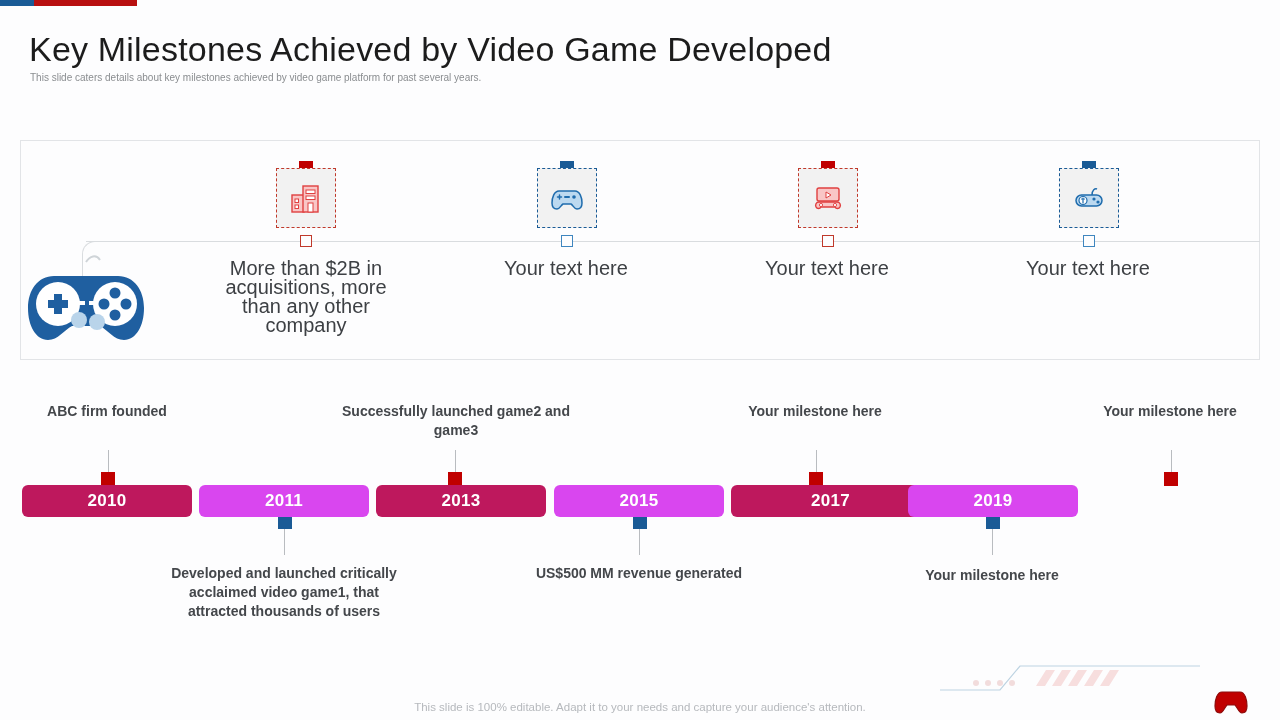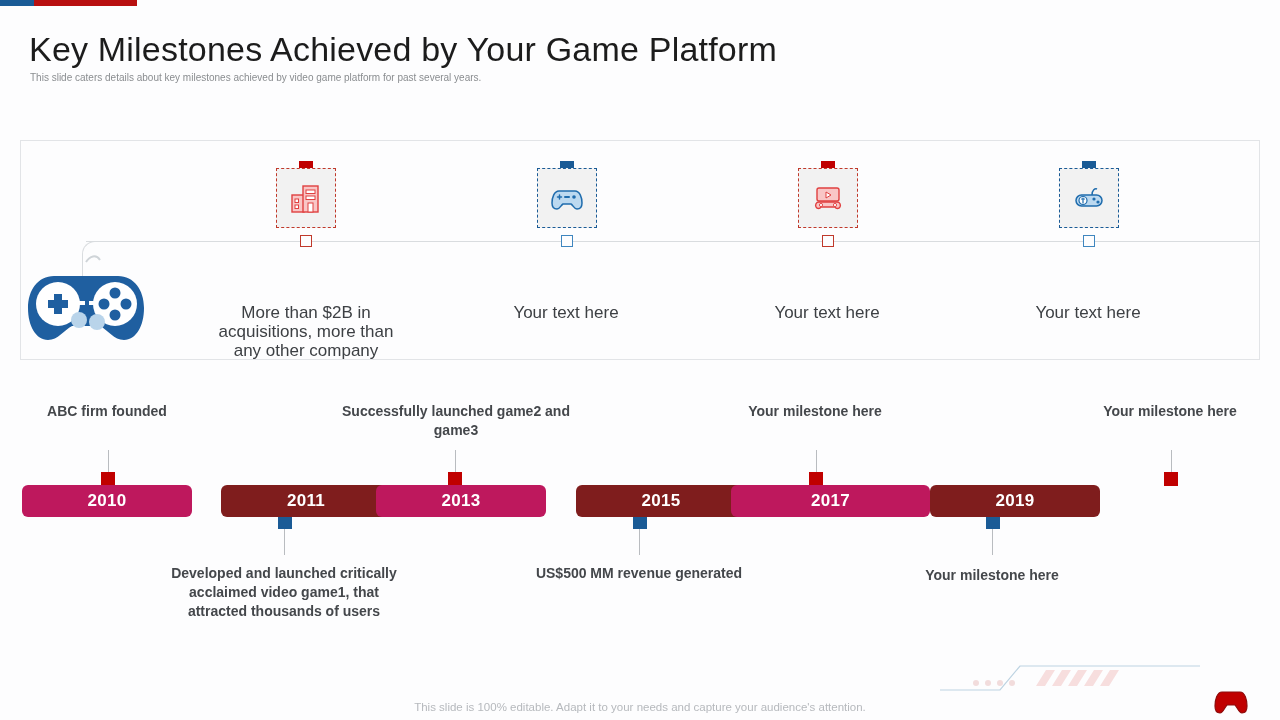--- a/index.html
+++ b/index.html
@@ -63,31 +63,31 @@
   .cap.blue { background: #1a5b96; }
   .stub {
     position: absolute; left: 50%; margin-left: -6px; top: 67px;
     width: 12px; height: 12px; background: #fdfdfe;
   }
   .stub.red  { border: 1.4px solid #c0392b; }
   .stub.blue { border: 1.4px solid #3f86bf; }
 
   .node-text {
     position: absolute; top: 259px; width: 190px; margin-left: -95px;
-    text-align: center; font-size: 17px; color: #3d4044; line-height: 19px; margin-top: 44px;
+    text-align: center; font-size: 20px; color: #3d4044; line-height: 19px;
   }
 
   
   .tl-bar {
     position: absolute; top: 485px; height: 32px;
     border-radius: 6px; display: flex; align-items: center; justify-content: center;
     color: #ffffff; font-size: 17px; font-weight: bold; letter-spacing: .3px;
   }
   .tl-bar.red  { background: #be185d; }
-  .tl-bar.blue { background: #7f1d1d; margin-left: 22px; }
+  .tl-bar.blue { background: #d946ef; }
 
   .tl-marker { position: absolute; width: 14px; height: 14px; }
   .tl-marker.red  { background: #c00000; }
   .tl-marker.blue { background: #1a5b96; }
 
   .tl-stem { position: absolute; width: 1px; background: #b9bcc0; }
 
   .tl-label {
     position: absolute; width: 230px; margin-left: -115px; text-align: center;
     font-size: 14px; font-weight: bold; color: #44474b; line-height: 19px;
@@ -103,21 +103,21 @@
   .foot-pad  { position: absolute; left: 1214px; top: 690px; width: 34px; height: 24px; }
 </style>
 </head>
 <body>
 
 <div class="slide">
 
   <div class="topbar topbar-blue"></div>
   <div class="topbar topbar-red"></div>
 
-  <div class="title">Key Milestones Achieved by Your Game Platform</div>
+  <div class="title">Key Milestones Achieved by Video Game Developed</div>
   <div class="subtitle">This slide caters details about key milestones achieved by video game platform for past several years.</div>
 
   <div class="panel"></div>
   <div class="panel-line"></div>
   <div class="panel-line-curve"></div>
 
   <div class="big-pad">
     <svg viewBox="0 0 124 92" width="124" height="92" aria-hidden="true">
       <path d="M62 8 C66 2 72 0 76 6" stroke="#cfd4d8" stroke-width="2" fill="none"></path>
       <path d="M30 22 C14 22 4 36 4 54 C4 72 12 86 24 86 C34 86 40 76 48 72

